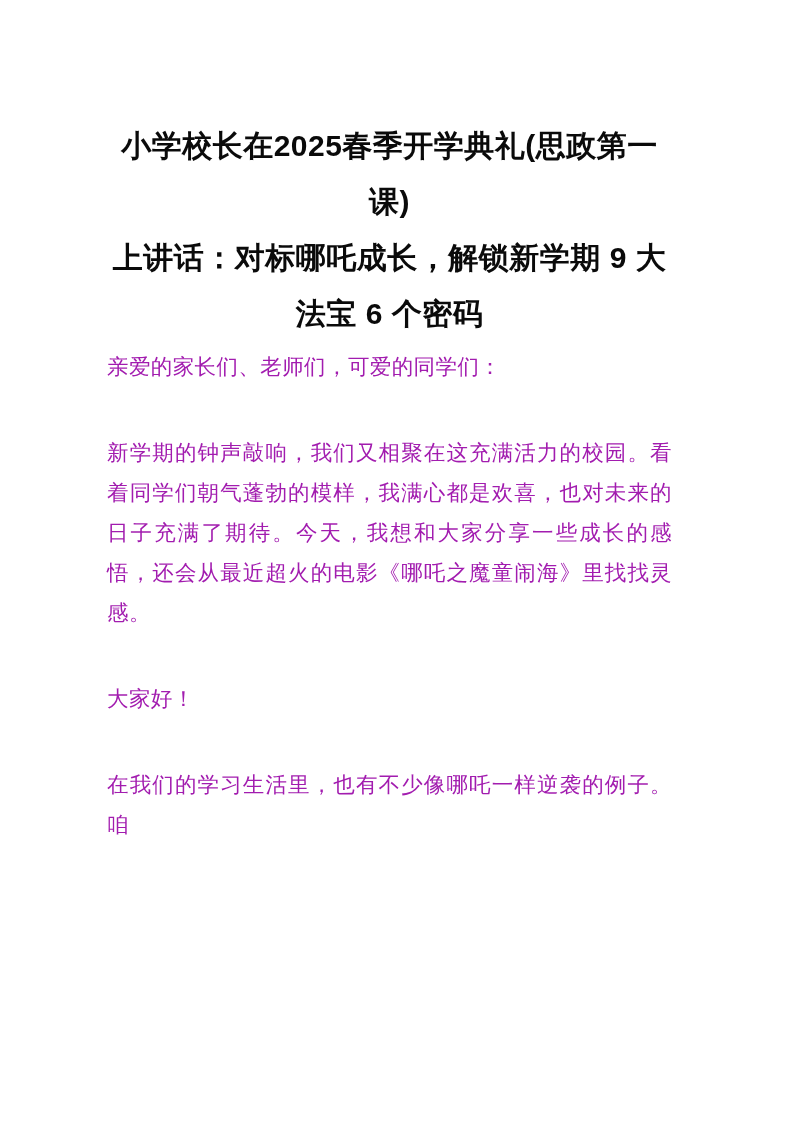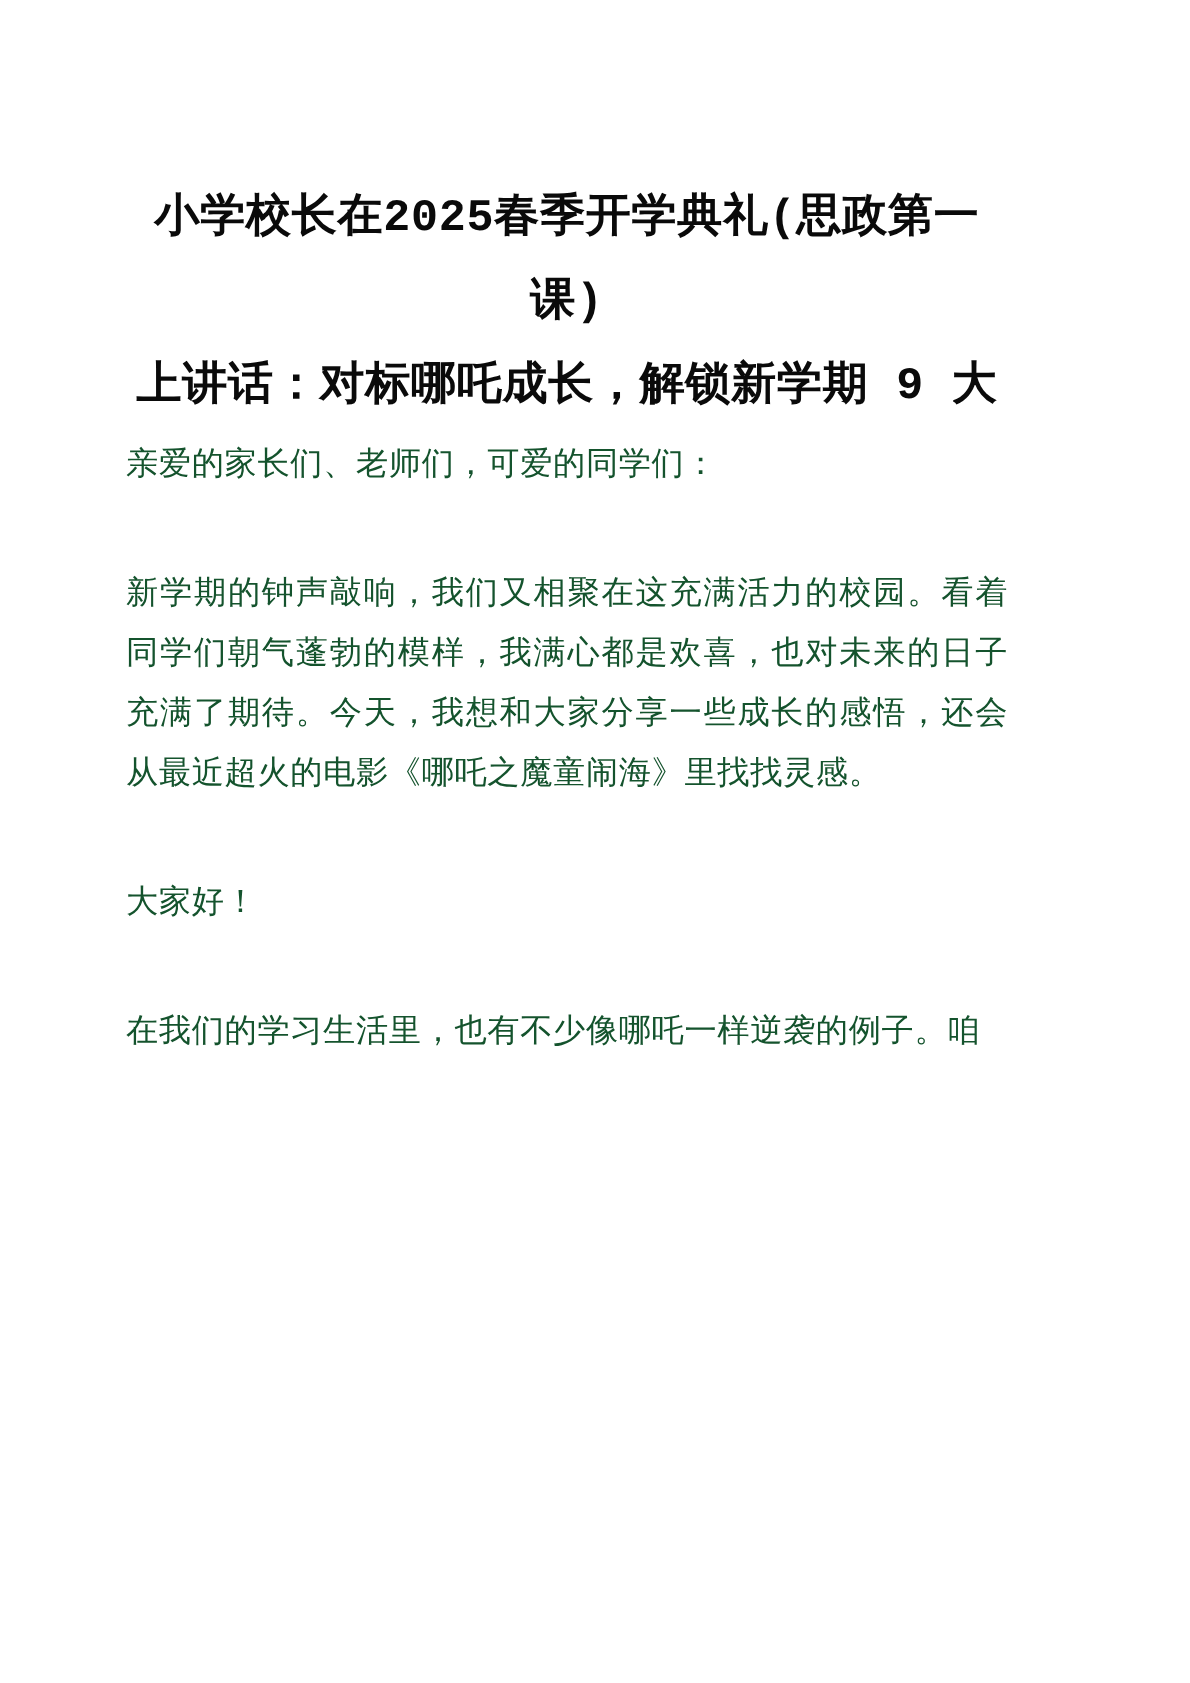--- a/index.html
+++ b/index.html
@@ -6,54 +6,55 @@
     margin: 0;
     padding: 0;
     background: #ffffff;
   }
   .page {
     position: relative;
     width: 793px;
     height: 1122px;
     box-sizing: border-box;
     background: #ffffff;
-    padding: 118px 121px 0 84px;
+    padding: 118px 121px 0 107px;
     overflow: hidden;
-    font-family: Liberation Mono, monospace;
+    font-family: Liberation Sans, sans-serif;
   }
   .doc-title {
     margin: 0 0 5px 0;
     font-size: 30px;
     line-height: 56px;
     font-weight: 700;
     color: #0a0a0a;
     text-align: center;
     letter-spacing: 0.5px;
   }
   .doc-title .title-line {
     display: block;
   }
   .doc-body p {
     margin: 0 0 46px 0;
     font-size: 21.5px;
     line-height: 40px;
-    color: #14532d;
+    color: #a21caf;
     text-align: justify;
     text-justify: inter-ideograph;
     letter-spacing: 0.4px;
   }
 </style>
 </head>
 <body>
 
 <div class="page">
 
   <h1 class="doc-title">
     <span class="title-line">小学校长在2025春季开学典礼(思政第一课)</span>
     <span class="title-line">上讲话：对标哪吒成长，解锁新学期 9 大</span>
+    <span class="title-line">法宝 6 个密码</span>
   </h1>
 
   <div class="doc-body">
     <p>亲爱的家长们、老师们，可爱的同学们：</p>
     <p>新学期的钟声敲响，我们又相聚在这充满活力的校园。看着同学们朝气蓬勃的模样，我满心都是欢喜，也对未来的日子充满了期待。今天，我想和大家分享一些成长的感悟，还会从最近超火的电影《哪吒之魔童闹海》里找找灵感。</p>
     <p>大家好！</p>
     <p>在我们的学习生活里，也有不少像哪吒一样逆袭的例子。咱</p>
   </div>
 
 </div>

